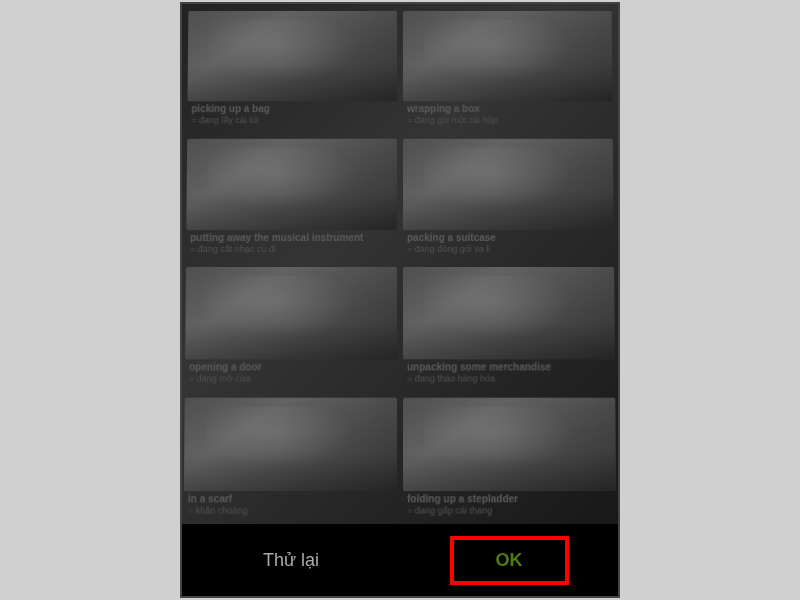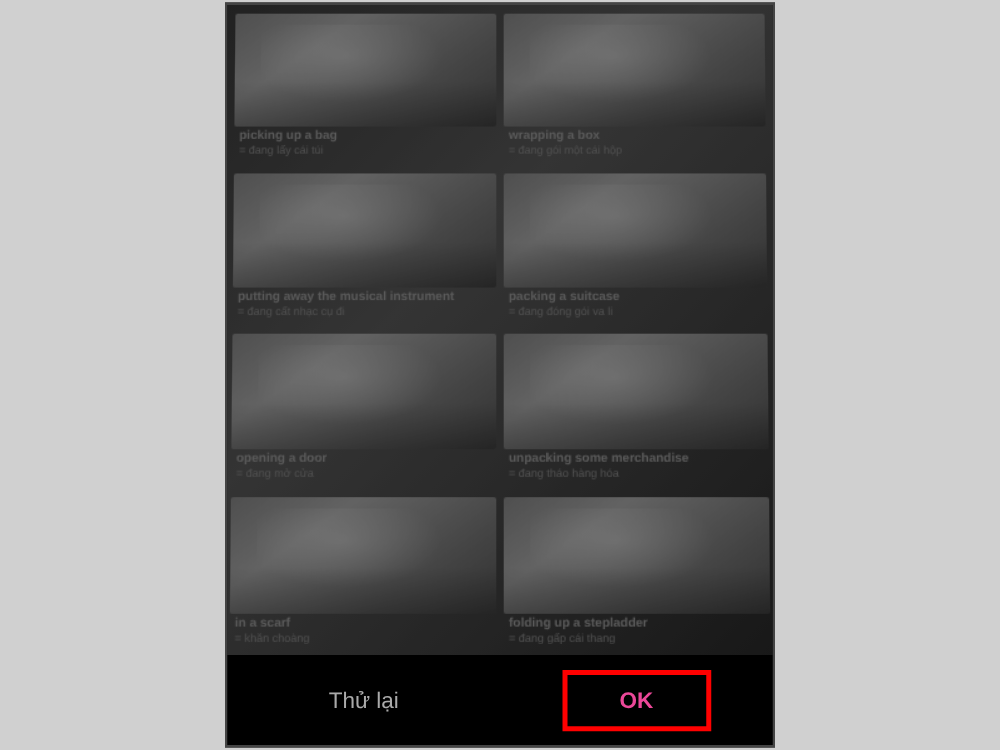--- a/index.html
+++ b/index.html
@@ -96,21 +96,21 @@
       display: flex;
       align-items: center;
       justify-content: center;
       font-size: 18px;
       color: #ddd;
       cursor: pointer;
       user-select: none;
     }
     .btn-retry { color: #aaa; }
     .btn-ok {
-      color: #ec4899;
+      color: #4d7c0f;
       font-weight: bold;
     }
     .ok-highlight {
       border: 4px solid #ff0000;
       padding: 10px 42px;
     }
   </style>
 </head>
 <body>
 

